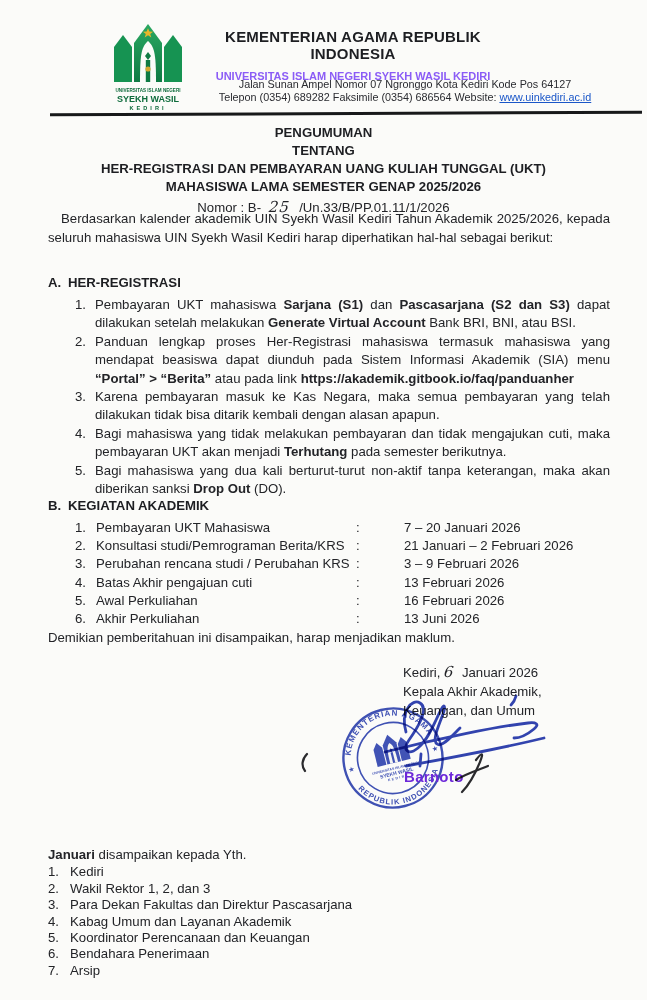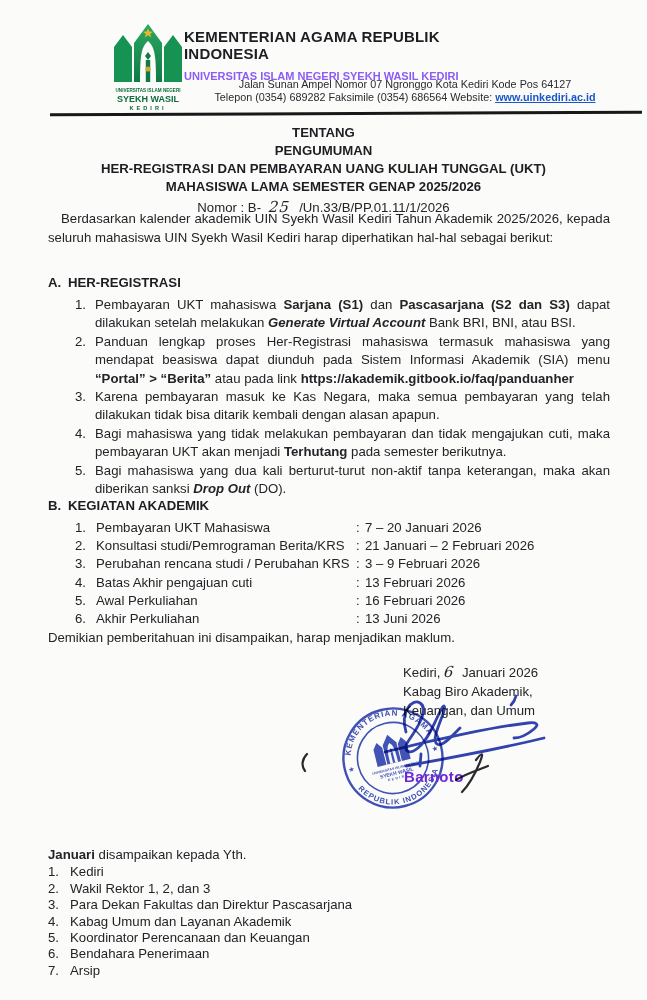--- a/index.html
+++ b/index.html
@@ -5,51 +5,51 @@
   * { margin:0; padding:0; box-sizing:border-box; }
   html,body { background:#ffffff; }
   .page {
     position:relative; width:647px; height:1000px; background:#fbfbf9;
     font-family:"Liberation Sans","DejaVu Sans",sans-serif; color:#232428;
     overflow:hidden;
   }
   
   .letterhead { position:absolute; top:18px; left:0; right:0; height:96px; }
   .logo-wrap { position:absolute; left:102px; top:4px; width:92px; }
-  .head-names { position:absolute; left:184px; top:10px; width:312px; }
+  .head-names { position:absolute; left:197px; top:10px; width:312px; text-align:center; }
   .ministry { font-size:15px; font-weight:700; letter-spacing:.2px; color:#1d1e22; }
   .university { font-size:11px; font-weight:700; margin-top:8px; color:#8b5cf6; }
   .head-addr { position:absolute; left:195px; top:60px; width:420px; text-align:center;
     font-size:10.8px; line-height:13px; color:#2a2b30; }
-  .site { color:#1a56c8; text-decoration:underline; cursor:pointer;font-weight:bold; }
+  .site { color:#1a56c8; text-decoration:underline; cursor:pointer; }
   .rule { position:absolute; left:50px; right:5px; top:112px; height:3px; background:#17181a;
     transform:rotate(-0.25deg); }
   
   .titleblock { position:absolute; top:124px; left:0; right:0; text-align:center;
     font-size:13.2px; line-height:18px; font-weight:700; color:#1d1e22; }
   .titleblock .nomor { font-weight:400; margin-top:2px; color:#232428; }
   .hw { font-family:"DejaVu Serif",serif; font-style:italic; display:inline-block; }
   .hw-num { font-size:15px; padding:0 9px 0 8px; letter-spacing:1px; transform:skewX(-6deg); }
   .hw-day { font-size:15px; padding:0 8px 0 4px; transform:skewX(-6deg); }
   
   .intro { position:absolute; top:209px; left:48px; width:562px; font-size:13.2px;
     line-height:19px; text-align:justify; text-indent:13px; }
   .sec { position:absolute; left:48px; width:562px; font-size:13.2px; line-height:18.4px; }
   .sec-a { top:274px; } .sec-b { top:497px; }
   .sec-head { font-weight:700; position:relative; padding-left:20px; color:#1d1e22; }
   .sec-head .slabel { position:absolute; left:0; }
   .alist, .blist { margin-top:3.5px; }
   .aitem { position:relative; padding-left:47px; text-align:justify; }
   .aitem .num { position:absolute; left:27px; }
-  b { font-weight:700; } .bi { font-weight:700; font-style:italic; }
+  b { font-weight:700; } .bi { font-weight:700; }
   .brow { display:flex; padding-left:27px; line-height:18.2px; }
   .brow .num { width:21px; flex:none; }
   .brow .blabel { width:260px; flex:none; }
   .brow .bsep { width:9px; flex:none; }
-  .brow .bdate { flex:1; }
+  .brow .bdate { flex:1;margin-left:39px; }
   .closing { position:absolute; top:630px; left:48px; font-size:13.2px; }
   
   .signblock { position:absolute; left:403px; top:663px; font-size:13.2px; line-height:19px; }
   .stamp { position:absolute; left:341px; top:706px; mix-blend-mode:multiply; z-index:2; }
   .sigink { position:absolute; left:290px; top:668px; mix-blend-mode:multiply; z-index:4; }
   .signame { position:absolute; left:404px; top:768px; font-size:15px; font-weight:700;
     letter-spacing:.3px; z-index:3; color:#6d28d9; }
   
   .tembusan { position:absolute; left:48px; top:847px; font-size:13.2px; line-height:16.4px; }
   .tlist { margin-top:1px; }
@@ -88,22 +88,22 @@
       <div class="university">UNIVERSITAS ISLAM NEGERI SYEKH WASIL KEDIRI</div>
     </div>
     <div class="head-addr">
       <div>Jalan Sunan Ampel Nomor 07 Ngronggo Kota Kediri Kode Pos 64127</div>
       <div><span>Telepon (0354) 689282 Faksimile (0354) 686564 Website: </span><span class="site">www.uinkediri.ac.id</span></div>
     </div>
   </div>
   <div class="rule"></div>
 
   <div class="titleblock">
+    <div>PENGUMUMAN</div>
     <div>TENTANG</div>
-    <div>PENGUMUMAN</div>
     <div>HER-REGISTRASI DAN PEMBAYARAN UANG KULIAH TUNGGAL (UKT)</div>
     <div>MAHASISWA LAMA SEMESTER GENAP 2025/2026</div>
     <div class="nomor"><span>Nomor : B-</span><span class="hw hw-num">25</span><span>/Un.33/B/PP.01.11/1/2026</span></div>
   </div>
 
   <p class="intro">Berdasarkan kalender akademik UIN Syekh Wasil Kediri Tahun Akademik 2025/2026, kepada seluruh mahasiswa UIN Syekh Wasil Kediri harap diperhatikan hal-hal sebagai berikut:</p>
 
   <div class="sec sec-a">
     <div class="sec-head"><span class="slabel">A.</span><span>HER-REGISTRASI</span></div>
     <div class="alist">
@@ -154,21 +154,21 @@
           <span class="bsep">:</span>
           <span class="bdate">13 Juni 2026</span>
         </div>
     </div>
   </div>
 
   <p class="closing">Demikian pemberitahuan ini disampaikan, harap menjadikan maklum.</p>
 
   <div class="signblock">
     <div><span>Kediri,</span><span class="hw hw-day">6</span><span>Januari 2026</span></div>
-    <div>Kabag Biro Akademik,</div>
+    <div>Kepala Akhir Akademik,</div>
     <div>Keuangan, dan Umum</div>
   </div>
 
   <svg class="stamp" width="104" height="104" viewBox="0 0 104 104">
     <g transform="rotate(-14 52 52)">
       <circle cx="52" cy="52" r="49.5" fill="none" stroke="#4052b8" stroke-width="2.4"></circle>
       <circle cx="52" cy="52" r="35.5" fill="none" stroke="#4052b8" stroke-width="1.6"></circle>
       <defs>
         <path id="arcT" d="M9.5,52 A42.5,42.5 0 0 1 94.5,52"></path>
         <path id="arcB" d="M5.5,52 A46.5,46.5 0 0 0 98.5,52"></path>

